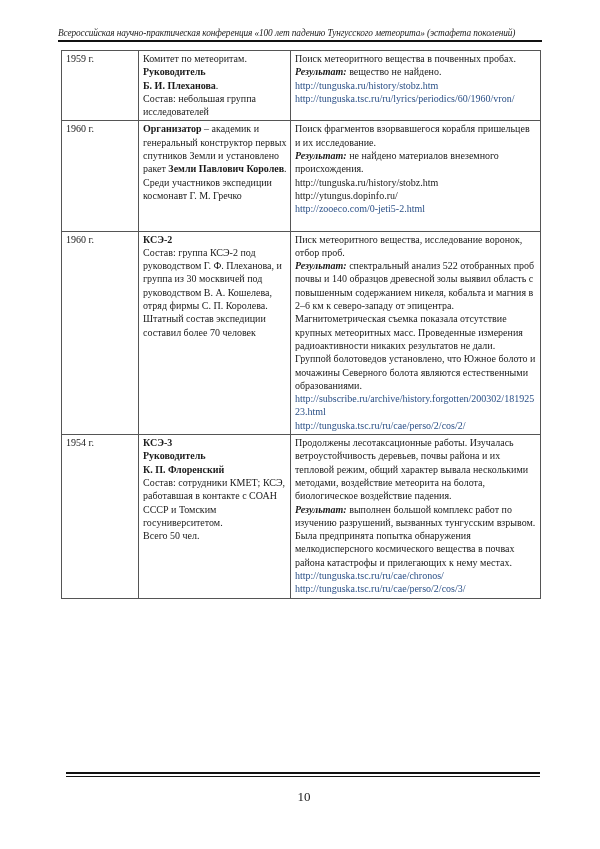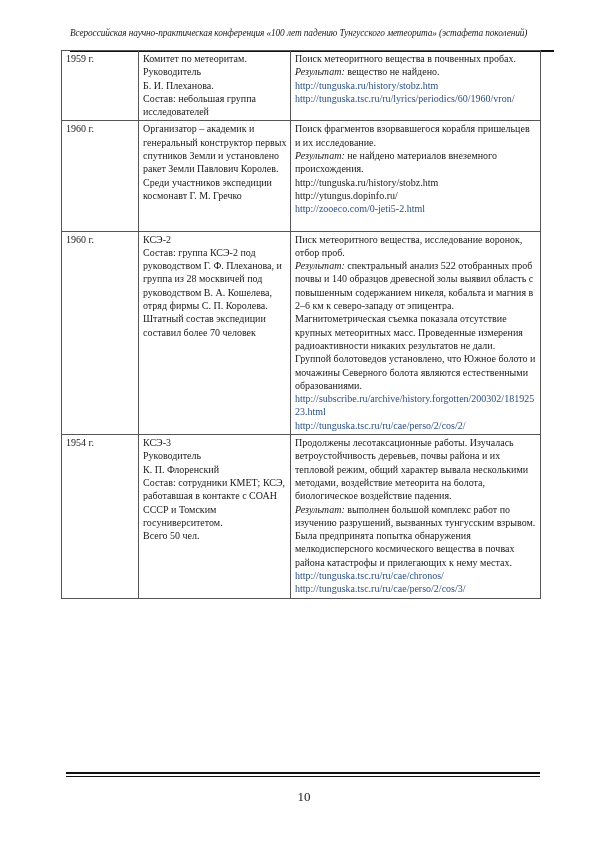--- a/index.html
+++ b/index.html
@@ -1,26 +1,26 @@
 <!DOCTYPE html>
 <html><head>
   <meta charset="utf-8">
   <style>
     html, body { margin: 0; padding: 0; background: #ffffff; }
     body { width: 600px; height: 849px; position: relative; overflow: hidden;
            font-family: "Liberation Serif", "DejaVu Serif", serif; color: #1a1a1a; }
-    .header { position: absolute; left: 70px; top: 28px; width: 484px;
+    .header { position: absolute; left: 58px; top: 28px; width: 484px;
               font-style: italic; font-size: 9.3px; letter-spacing: -0.1px;
-              white-space: nowrap; padding-bottom: 12px; border-bottom: 2px solid #111; }
+              white-space: nowrap; padding-bottom: 2px; border-bottom: 2px solid #111; }
     table.main { position: absolute; left: 61px; top: 50px; width: 479px;
                  border-collapse: collapse; table-layout: fixed; font-size: 10px; line-height: 13.3px; }
     table.main td { border: 1px solid #555; vertical-align: top; padding: 1px 3px 2px 4px; }
     col.c1 { width: 77px; } col.c2 { width: 152px; } col.c3 { width: 250px; }
-    .b { font-weight: normal; margin-top: 15px; }
-    .bi { font-weight: normal; font-style: italic; }
+    .b { font-weight: bold; margin-top: 15px; }
+    .bi { font-weight: bold; font-style: italic; }
     .link { color: #2a4f86; word-break: break-all; }
     .plain-url { color: #1a1a1a; word-break: break-all; }
     .pad-bottom { height: 13px; }
     .footer-line { position: absolute; left: 66px; top: 772px; width: 474px;
                    border-top: 2px solid #111; height: 1px; }
     .footer-line2 { position: absolute; left: 66px; top: 776px; width: 474px; border-top: 1px solid #111; }
     .page-num { position: absolute; left: 4px; width: 600px; top: 789px; text-align: center; font-size: 13px; }
   </style>
 </head>
 <body>
@@ -41,21 +41,21 @@
         <td><span>Комитет по метеоритам.</span><br><span class="b">Руководитель</span><br><span class="b">Б. И. Плеханова</span><span>.</span><br><span>Состав: небольшая группа исследователей</span></td>
         <td><span>Поиск метеоритного вещества в почвенных пробах.</span><br><span class="bi">Результат:</span><span> вещество не найдено.</span><br><a class="link">http://tunguska.ru/history/stobz.htm</a><br><a class="link">http://tunguska.tsc.ru/ru/lyrics/periodics/60/1960/vron/</a></td>
       </tr>
       <tr>
         <td>1960 г.</td>
         <td><span class="b">Организатор</span><span> – академик и генеральный конструктор первых спутников Земли и установлено ракет </span><span class="b">Земли Павлович Королев</span><span>.</span><br><span>Среди участников экспедиции  космонавт Г. М. Гречко</span></td>
         <td><span>Поиск фрагментов взорвавшегося корабля пришельцев и их исследование.</span><br><span class="bi">Результат:</span><span> не найдено материалов внеземного происхождения.</span><br><span class="plain-url">http://tunguska.ru/history/stobz.htm</span><br><span class="plain-url">http://ytungus.dopinfo.ru/</span><br><a class="link">http://zooeco.com/0-jeti5-2.html</a><br><div class="pad-bottom"></div></td>
       </tr>
       <tr>
         <td>1960 г.</td>
-        <td><span class="b">КСЭ-2</span><br><span>Состав: группа КСЭ-2 под руководством Г. Ф. Плеханова, и группа из 28 москвичей под руководством В. А. Кошелева, отряд фирмы С. П. Королева. Штатный состав экспедиции составил более 70 человек</span></td>
+        <td><span class="b">КСЭ-2</span><br><span>Состав: группа КСЭ-2 под руководством Г. Ф. Плеханова, и группа из 30 москвичей под руководством В. А. Кошелева, отряд фирмы С. П. Королева. Штатный состав экспедиции составил более 70 человек</span></td>
         <td><span>Писк метеоритного вещества, исследование воронок, отбор проб.</span><br><span class="bi">Результат:</span><span> спектральный анализ 522 отобранных проб почвы и 140 образцов древесной золы выявил область с повышенным содержанием никеля, кобальта и магния в 2–6 км к северо-западу от эпицентра. Магнитометрическая съемка показала отсутствие крупных метеоритных масс. Проведенные измерения радиоактивности никаких результатов не дали.</span><br><span>Группой болотоведов установлено, что Южное болото и мочажины Северного болота являются естественными образованиями.</span><br><a class="link">http://subscribe.ru/archive/history.forgotten/200302/18192523.html</a><br><a class="link">http://tunguska.tsc.ru/ru/cae/perso/2/cos/2/</a></td>
       </tr>
       <tr>
         <td>1954 г.</td>
         <td><span class="b">КСЭ-3</span><br><span class="b">Руководитель</span><br><span class="b">К. П. Флоренский</span><br><span>Состав: сотрудники КМЕТ; КСЭ, работавшая в контакте с СОАН СССР и Томским госуниверситетом.</span><br><span>Всего 50 чел.</span></td>
         <td><span>Продолжены лесотаксационные работы. Изучалась ветроустойчивость деревьев, почвы района и их тепловой режим, общий характер вывала несколькими методами, воздействие метеорита на болота, биологическое воздействие падения.</span><br><span class="bi">Результат:</span><span> выполнен большой комплекс работ по изучению разрушений, вызванных тунгусским взрывом.</span><br><span>Была предпринята попытка обнаружения мелкодисперсного космического вещества в почвах района катастрофы и прилегающих к нему местах.</span><br><a class="link">http://tunguska.tsc.ru/ru/cae/chronos/</a><br><a class="link">http://tunguska.tsc.ru/ru/cae/perso/2/cos/3/</a></td>
       </tr>
     </tbody>
 </table>
 

